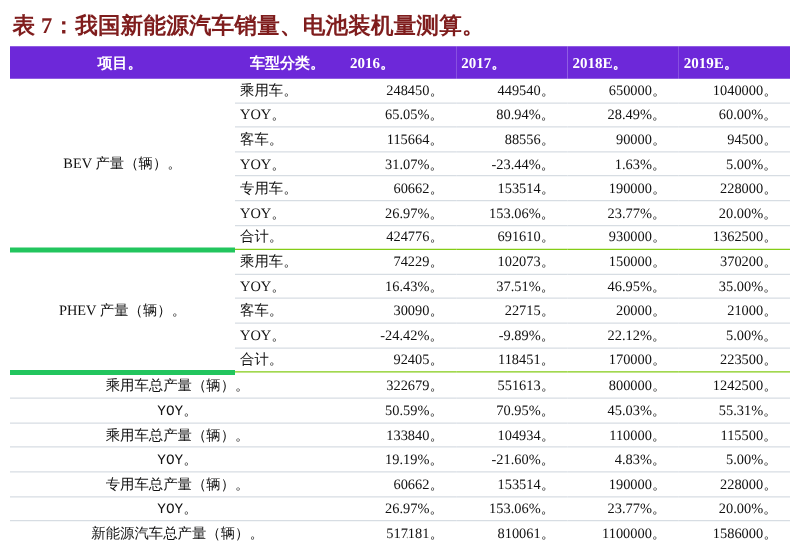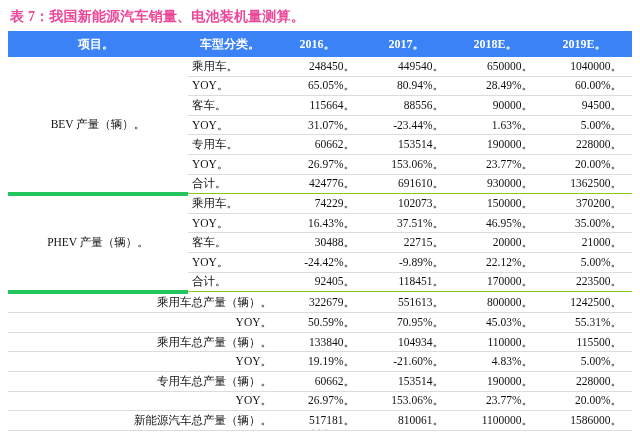--- a/index.html
+++ b/index.html
@@ -15,70 +15,71 @@
     overflow: hidden;
   }
   .page {
     position: relative;
     width: 640px;
     height: 434px;
     box-sizing: border-box;
     padding: 6px 8px 0 8px;
   }
   .caption {
-    font-size: 14px;
+    font-size: 18px;
     font-family: "Liberation Serif", serif;
     font-weight: bold;
-    color: #ec4899;
+    color: #7f1d1d;
     padding: 2px 0 5px 2px;
     letter-spacing: 0.2px;
   }
   table.data {
     width: 624px;
     border-collapse: collapse;
     table-layout: fixed;
     font-size: 11.5px;
   }
   table.data col.c0 { width: 180px; }
   table.data col.c1 { width: 88px; }
   table.data col.c2 { width: 89px; }
   table.data col.c3 { width: 89px; }
   table.data col.c4 { width: 89px; }
   table.data col.c5 { width: 89px; }
 
   thead th {
-    background: #3b82f6;
+    background: #6d28d9;
     color: #ffffff;
     font-weight: bold;
     font-size: 12px;
     height: 22px;
     padding: 2px 8px 2px 4px;
     border: none;
     text-align: center;
     font-family: "Liberation Serif", serif;
   }
   thead th.numhead {
-    text-align: center;
+    text-align: left;
     padding-right: 10px;
   }
   tbody td {
     height: 18.6px;
     padding: 0 4px;
     border-bottom: 1px solid #d7dde3;
     font-size: 11.5px;
     font-family: "Liberation Serif", serif;
     color: #111;
     white-space: nowrap;
     overflow: hidden;
   }
   tbody tr:last-child td {
     border-bottom: 1px solid #a9b4bf;
   }
   td.label {
-    text-align: right;
+    text-align: center;
+    font-family: Liberation Mono, monospace;
   }
   td.sub {
   }
   td.num {
     text-align: right;
     padding-right: 10px;
   }
   td.group {
     text-align: center;
     vertical-align: middle;
@@ -187,21 +188,21 @@
         </tr>
         <tr>
           <td class="sub">YOY。</td>
           <td class="num">16.43%。</td>
           <td class="num">37.51%。</td>
           <td class="num">46.95%。</td>
           <td class="num">35.00%。</td>
         </tr>
         <tr>
           <td class="sub">客车。</td>
-          <td class="num">30488。</td>
+          <td class="num">30090。</td>
           <td class="num">22715。</td>
           <td class="num">20000。</td>
           <td class="num">21000。</td>
         </tr>
         <tr>
           <td class="sub">YOY。</td>
           <td class="num">-24.42%。</td>
           <td class="num">-9.89%。</td>
           <td class="num">22.12%。</td>
           <td class="num">5.00%。</td>

